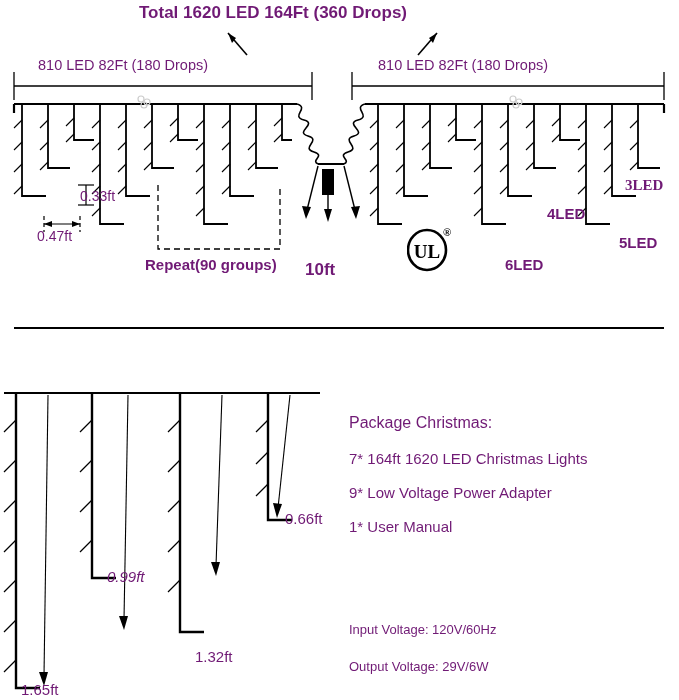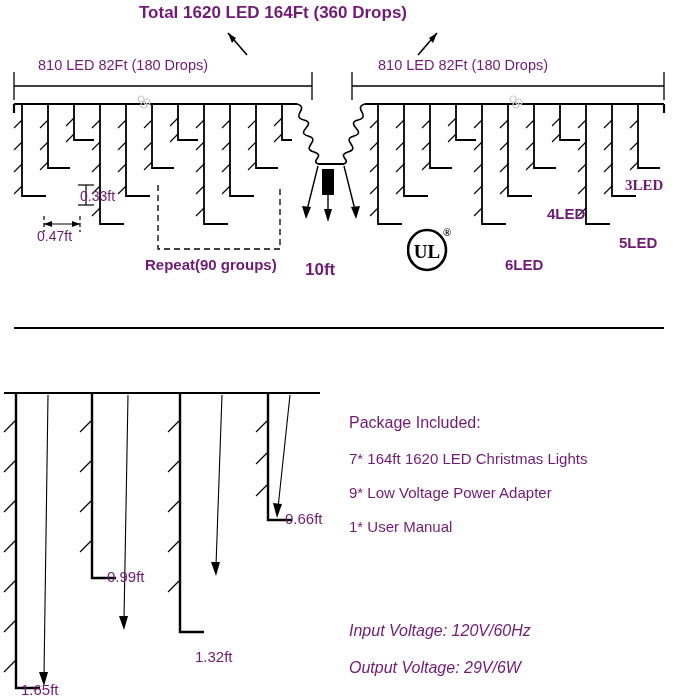--- a/index.html
+++ b/index.html
@@ -47,22 +47,21 @@
     font-size: 15px;
     font-weight: bold;
   }
   .pkg-head {
     font-size: 16px;
   }
   .pkg-item {
     font-size: 15px;
   }
   .volt {
-    font-size: 16px;
-    font-style: italic;
+    font-size: 13px;
   }
   .ul-badge {
     position: absolute;
     font-family: "Liberation Serif", serif;
     font-weight: bold;
   }
 </style>
 </head>
 <body>
 
@@ -309,23 +308,23 @@
 
 <div style="position:absolute; left:407px; top:228px; width:44px; height:44px;">
   <svg viewBox="0 0 44 44" width="44" height="44">
     <ellipse cx="20" cy="22" rx="19" ry="20" fill="none" stroke="#000" stroke-width="2.6"></ellipse>
     <text x="20" y="30" font-family="Liberation Serif, serif" font-size="19" font-weight="bold" text-anchor="middle" fill="#000">UL</text>
   </svg>
   <span class="ul-badge" style="left:36px; top:-2px; font-size:11px; position:absolute;">®</span>
 </div>
 
 <div class="lbl dim" style="left:285px; top:510px; font-size:15px;">0.66ft</div>
-<div class="lbl dim" style="left:107px; top:568px; font-size:15px;">0.99ft</div>
+<div class="lbl dim" style="left:107px; top:568px; font-size:15px;font-style:italic;">0.99ft</div>
 <div class="lbl dim" style="left:195px; top:624px; font-size:15px;margin-top:24px;">1.32ft</div>
 <div class="lbl dim" style="left:21px; top:681px; font-size:15px;">1.65ft</div>
 
-<div class="lbl pkg-head" style="left:349px; top:414px;">Package Included:</div>
+<div class="lbl pkg-head" style="left:349px; top:414px;">Package Christmas:</div>
 <div class="lbl pkg-item" style="left:349px; top:450px;">7* 164ft 1620 LED Christmas Lights</div>
 <div class="lbl pkg-item" style="left:349px; top:484px;">9* Low Voltage Power Adapter</div>
 <div class="lbl pkg-item" style="left:349px; top:518px;">1* User Manual</div>
 
 <div class="lbl volt" style="left:349px; top:622px;">Input Voltage: 120V/60Hz</div>
 <div class="lbl volt" style="left:349px; top:659px;">Output Voltage: 29V/6W</div>
 
 </body></html>

